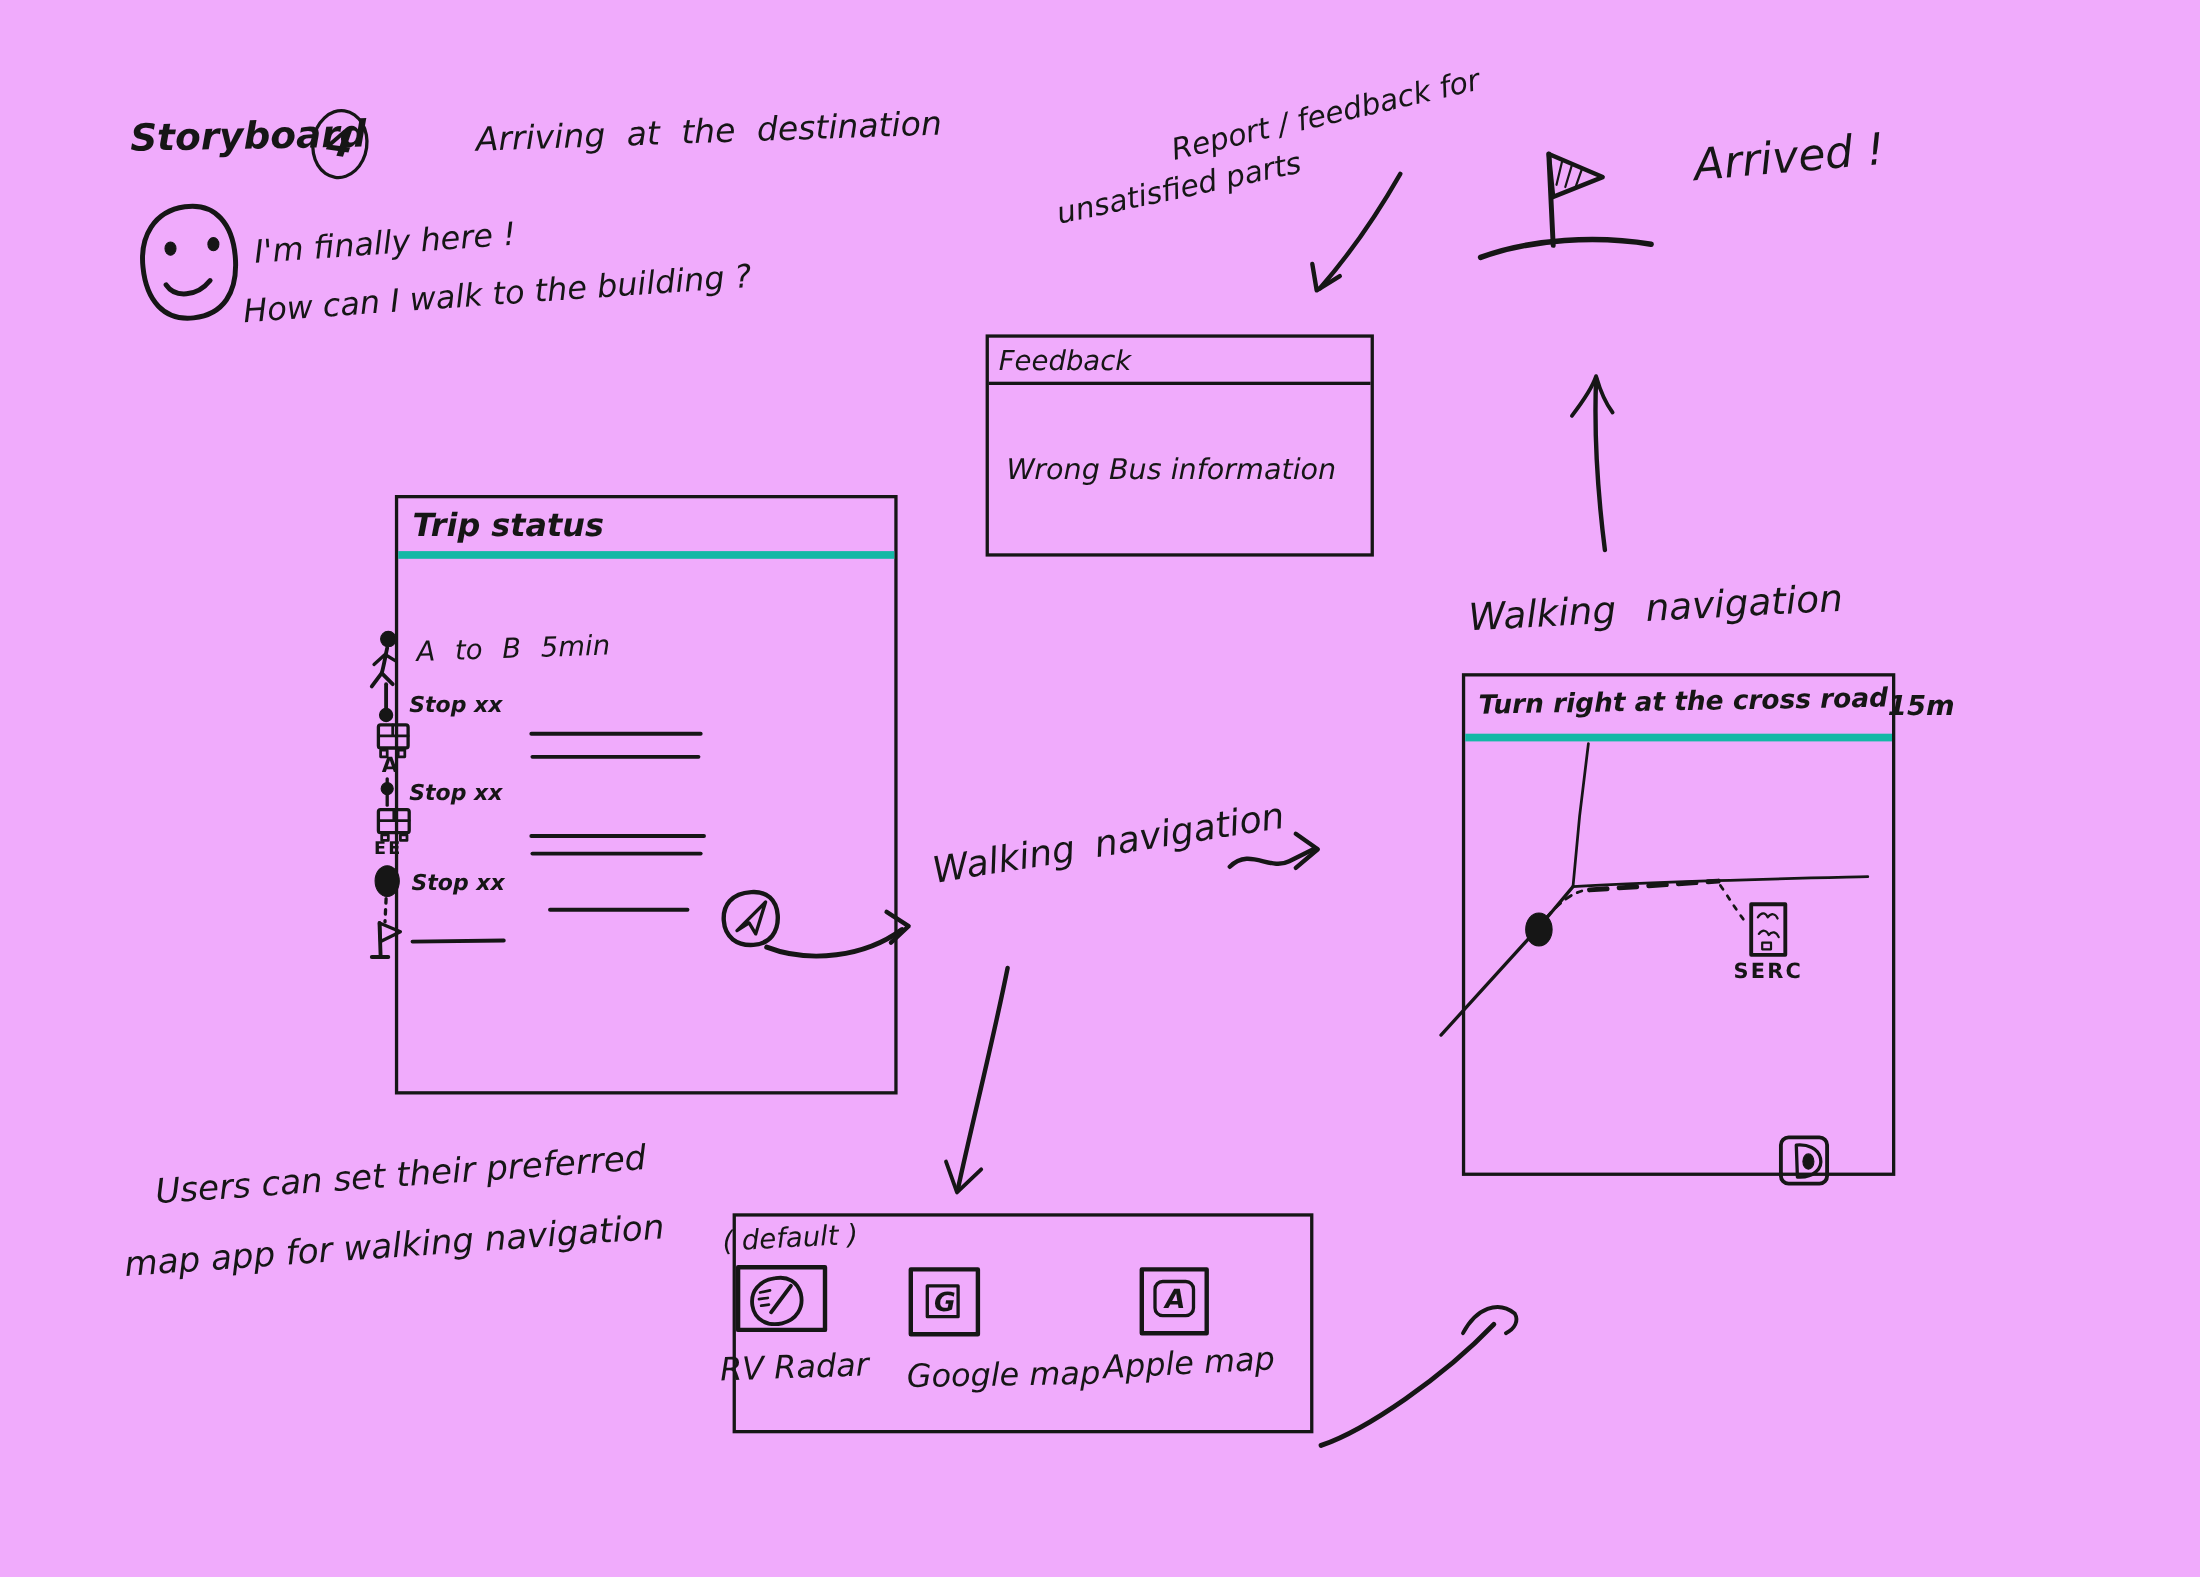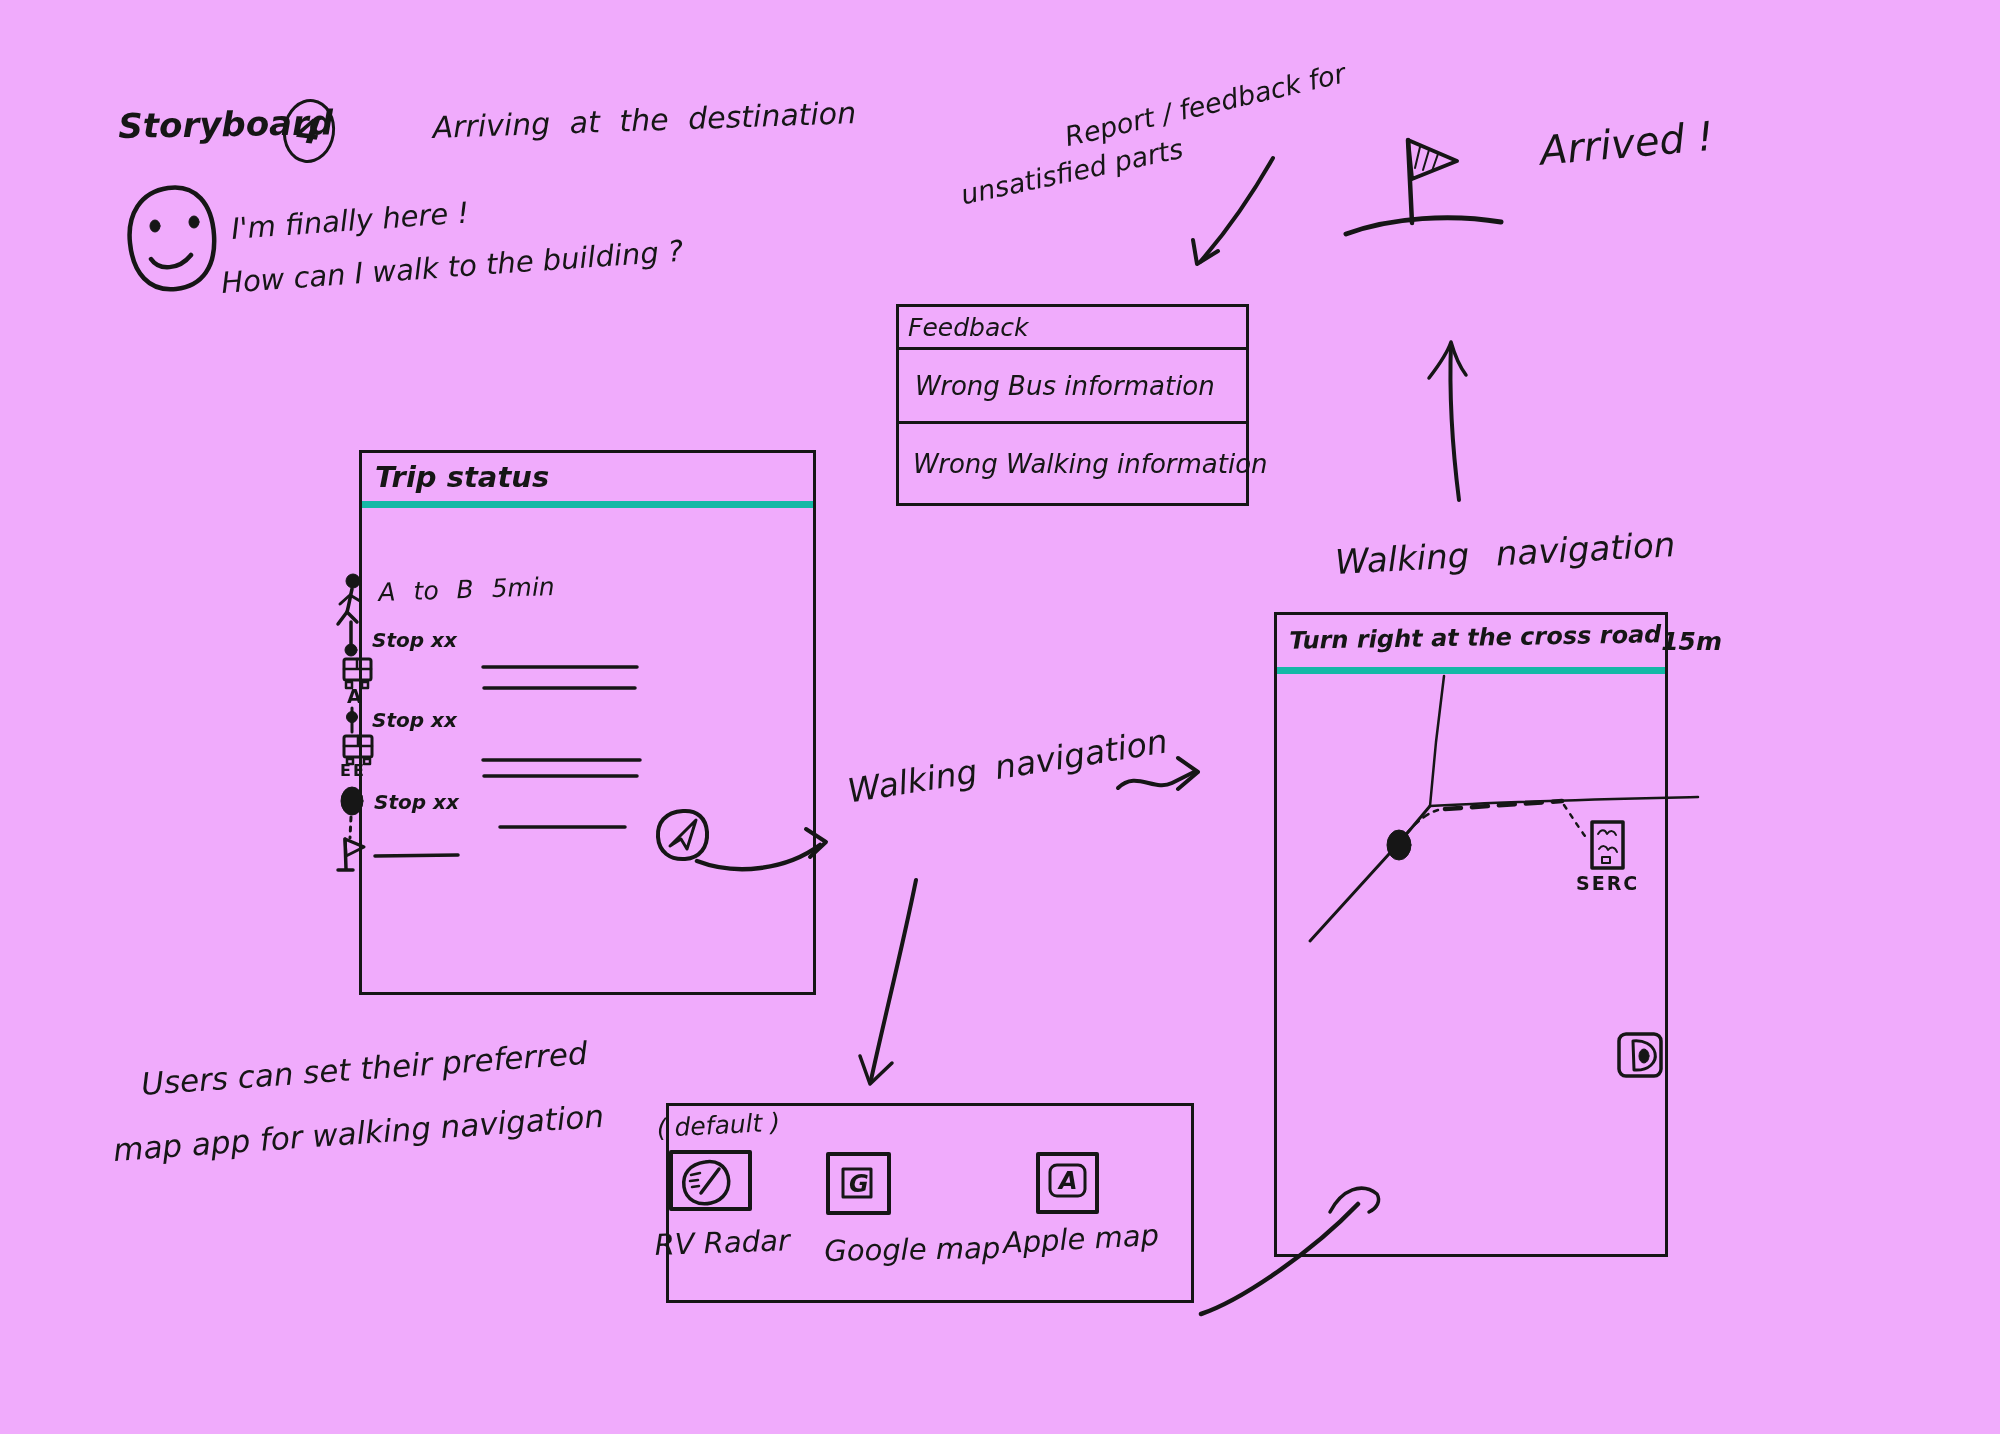--- a/index.html
+++ b/index.html
@@ -35,41 +35,38 @@
 
   <div class="hw" style="left:1538px;top:128px;font-size:40px;transform:rotate(-5deg);">Arrived !</div>
 
   <div class="panel" style="left:870px;top:304px;width:353px;height:202px;display:flex;flex-direction:column;">
     <div style="height:40px;display:flex;align-items:center;">
       <span class="hw" style="position:static;font-size:25px;padding-left:9px;">Feedback</span>
     </div>
     <div class="fb-row" style="flex:1;">
       <span class="hw" style="position:static;font-size:26px;padding-left:16px;">Wrong Bus information</span>
     </div>
-    <div class="fb-row" style="flex:1.1;">
-      <span class="hw" style="position:static;font-size:26px;padding-left:14px;">Wrong Walking information</span>
-    </div>
   </div>
 
   <div class="panel" style="left:333px;top:450px;width:457px;height:545px;">
     <div class="panel-header" style="height:55px;">
       <span class="hw" style="position:static;font-size:29px;padding-left:13px;">Trip status</span>
     </div>
   </div>
   <div class="hw" style="left:378px;top:578px;font-size:25px;word-spacing:10px;transform:rotate(-2deg);">A to B 5min</div>
   <div class="hw" style="left:372px;top:628px;font-size:20px;font-weight:bold;">Stop xx</div>
   <div class="hw" style="left:347px;top:685px;font-size:19px;font-weight:bold;font-style:normal;">A</div>
   <div class="hw" style="left:372px;top:708px;font-size:20px;font-weight:bold;">Stop xx</div>
   <div class="hw" style="left:340px;top:761px;font-size:16px;font-weight:bold;font-style:normal;letter-spacing:2px;">EE</div>
   <div class="hw" style="left:374px;top:790px;font-size:20px;font-weight:bold;">Stop xx</div>
 
   <div class="hw" style="left:845px;top:772px;font-size:33px;word-spacing:8px;transform:rotate(-9deg);">Walking navigation</div>
 
   <div class="hw" style="left:1334px;top:542px;font-size:34px;word-spacing:16px;transform:rotate(-3deg);">Walking navigation</div>
-  <div class="panel" style="left:1248px;top:612px;width:394px;height:645px;">
+  <div class="panel" style="left:1303px;top:612px;width:394px;height:457px;">
     <div class="panel-header" style="height:59px;justify-content:space-between;">
       <span class="hw" style="position:static;font-size:24px;padding-left:12px;transform:rotate(-1deg);">Turn right at the cross road</span>
       <span class="hw" style="position:static;font-size:25px;padding-right:6px;">15m</span>
     </div>
   </div>
   <div class="hw" style="left:1576px;top:872px;font-size:19px;letter-spacing:2px;font-style:normal;font-weight:bold;">SERC</div>
 
   <div class="panel" style="left:640px;top:1103px;width:528px;height:200px;"></div>
   <div class="hw" style="left:656px;top:1114px;font-size:25px;transform:rotate(-3deg);">( default )</div>
   <div class="hw" style="left:654px;top:1228px;font-size:29px;transform:rotate(-2deg);">RV Radar</div>

